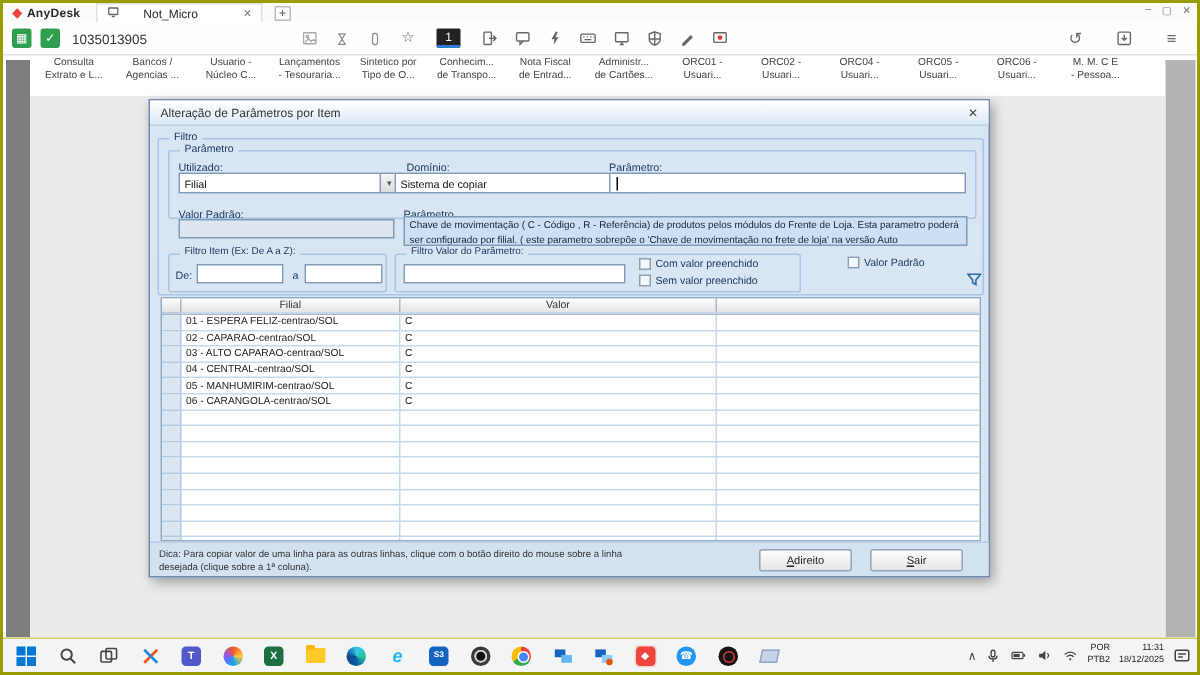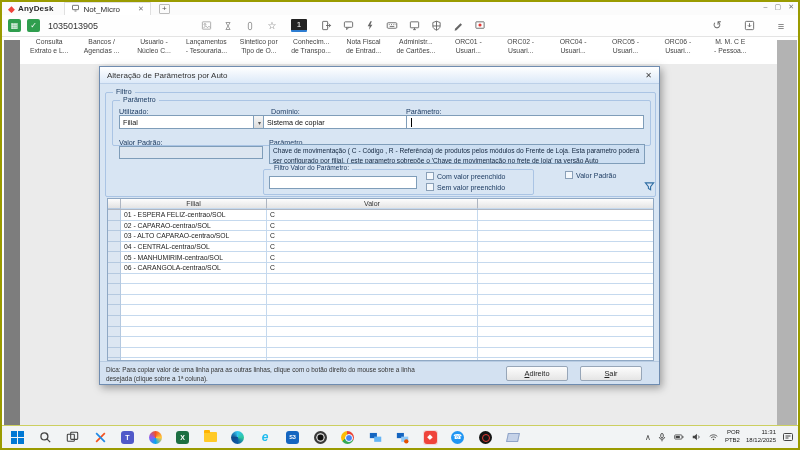--- a/index.html
+++ b/index.html
@@ -6,21 +6,21 @@
   html,body { background:#333; }
   body { font-family:"Liberation Sans","DejaVu Sans",sans-serif; }
   .screen { position:relative; width:800px; height:450px; background:#fff;
             border:2px solid #9a9b00; overflow:hidden; }
 
   
   .ad-titlebar { position:absolute; left:0; top:0; right:0; height:13px; background:#fbfbfb;
                  display:flex; align-items:center; font-size:8px; color:#2b2b2b; }
   .ad-logo { color:#ef443b; font-size:9px; margin:0 3px 0 6px; }
   .ad-appname { font-weight:bold; font-size:8px; letter-spacing:.2px; }
-  .ad-tab { display:flex; align-items:center; gap:4px; height:13px; padding:0 6px; margin-left:10px;
+  .ad-tab { display:flex; align-items:center; gap:16px; height:13px; padding:0 6px; margin-left:10px;
             background:#fff; border:1px solid #e0e0e0; border-bottom:none; min-width:80px; }
   .ad-tab .tclose { color:#777; margin-left:14px; font-size:7px; }
   .ad-newtab { margin-left:8px; color:#555; font-size:8px; border:1px solid #bbb; width:11px; height:10px;
                display:flex; align-items:center; justify-content:center; border-radius:1px; }
   .win-controls { position:absolute; right:4px; top:1px; display:flex; gap:7px; color:#777; font-size:7px; }
 
   .ad-toolbar { position:absolute; left:0; top:13px; right:0; height:22px; background:#fefefe;
                 border-bottom:1px solid #e4e4e4; display:flex; align-items:center; }
   .gicon { width:13px; height:13px; border-radius:2px; background:#2f9e4e; color:#fff; font-size:8px;
            display:flex; align-items:center; justify-content:center; margin-left:6px; }
@@ -249,21 +249,21 @@
       <div class="dlab"><span>ORC04 -</span><br><span>Usuari...</span></div>
       <div class="dlab"><span>ORC05 -</span><br><span>Usuari...</span></div>
       <div class="dlab"><span>ORC06 -</span><br><span>Usuari...</span></div>
       <div class="dlab"><span>M. M. C E</span><br><span>- Pessoa...</span></div>
     </div>
 
     <div class="gray-area"></div>
 
     <div class="dialog">
       <div class="dlg-title">
-        <span>Alteração de Parâmetros por Auto</span>
+        <span>Alteração de Parâmetros por Item</span>
         <span class="dlg-close">✕</span>
       </div>
 
       <div class="grp" style="left:5px; top:25px; width:551px; height:105px;">
         <span class="legend">Filtro</span>
 
         <div class="grp" style="left:6px; top:7px; width:539px; height:46px; position:absolute;">
           <span class="legend">Parâmetro</span>
 
           <span class="flabel" style="left:6px; top:6px;">Utilizado:</span>
@@ -287,20 +287,27 @@
           <div class="tinput disabledinput" style="left:6px; top:45px; width:144px; height:13px;">
             <span></span>
           </div>
 
           <span class="flabel" style="left:156px; top:37px;">Parâmetro</span>
           <div class="memo" style="left:156px; top:43px; width:376px; height:20px;">
             <span>Chave de movimentação ( C - Código , R - Referência) de produtos pelos módulos do Frente de Loja. Esta parametro poderá ser configurado por filial. ( este parametro sobrepõe o 'Chave de movimentação no frete de loja' na versão Auto</span>
           </div>
         </div>
 
+        <div class="grp" style="left:6px; top:76px; width:146px; height:26px; position:absolute;">
+          <span class="legend" style="font-size:6.6px;">Filtro Item (Ex: De A a Z):</span>
+          <span class="flabel" style="left:4px; top:9px;">De:</span>
+          <div class="tinput" style="left:18px; top:6px; width:58px; height:13px;"></div>
+          <span class="flabel" style="left:82px; top:9px;">a</span>
+          <div class="tinput" style="left:90px; top:6px; width:52px; height:13px;"></div>
+        </div>
 
         <div class="grp" style="left:157px; top:76px; width:271px; height:26px; position:absolute;">
           <span class="legend" style="font-size:6.6px;">Filtro Valor do Parâmetro:</span>
           <div class="tinput" style="left:5px; top:6px; width:148px; height:13px;"></div>
           <div class="chk" style="left:162px; top:2px;">
             <span class="box"></span>
             <span>Com valor preenchido</span>
           </div>
           <div class="chk" style="left:162px; top:13px;">
             <span class="box"></span>

